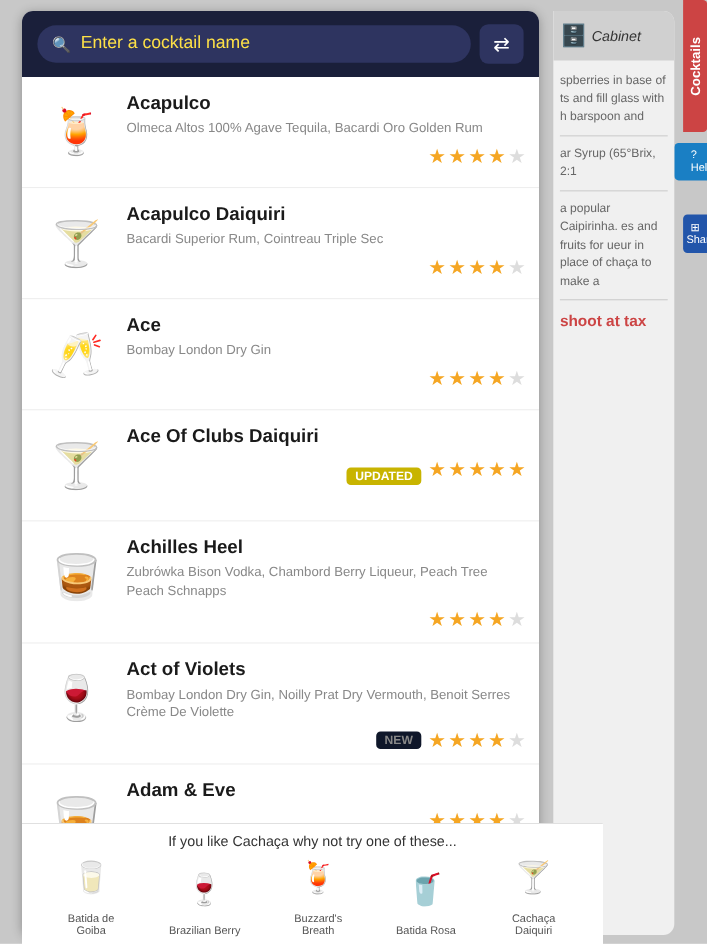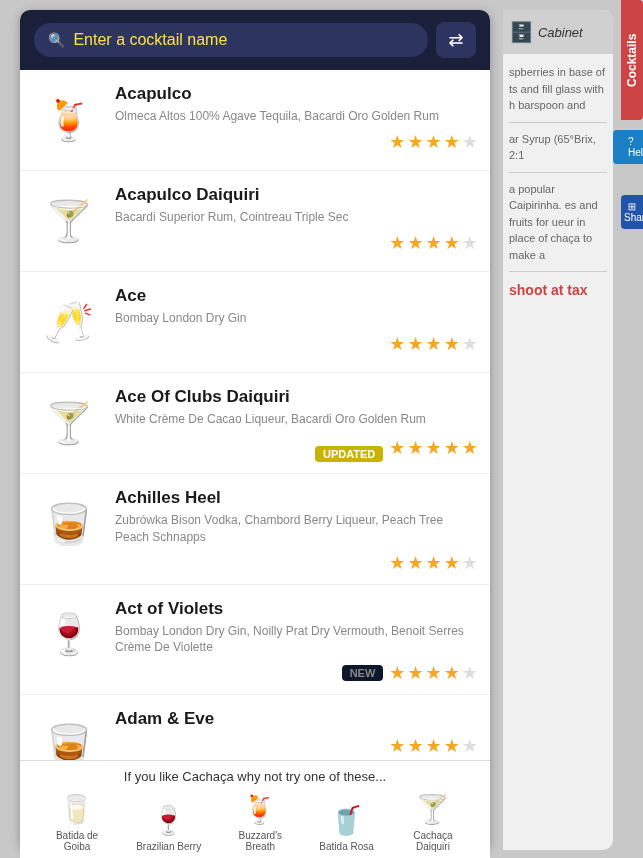--- a/index.html
+++ b/index.html
@@ -245,20 +245,21 @@
       font-size: 28px;
       height: 36px;
       display: flex;
       align-items: flex-end;
     }
     .reco-name {
       font-size: 10px;
       color: #555;
       text-align: center;
       max-width: 70px;
+      margin-top: 12px;
     }
   </style>
 </head>
 <body>
 
 <div class="app-container">
 
   <div class="search-bar">
     <div class="search-input-wrapper">
       <span class="search-icon-sym">🔍</span>
@@ -326,21 +327,20 @@
             </div>
       </div>
     </div>
   </div>
       <div class="cocktail-item">
     <div class="cocktail-image">
       <span class="glass-icon">🍸</span>
     </div>
     <div class="cocktail-info">
       <div class="cocktail-name">Ace Of Clubs Daiquiri</div>
-      <div class="cocktail-ingredients">White Crème De Cacao Liqueur, Bacardi Oro Golden Rum</div>
       <div class="cocktail-footer">
         <span class="badge badge-updated">UPDATED</span>
         <div class="stars">
               <span class="star">★</span>
               <span class="star">★</span>
               <span class="star">★</span>
               <span class="star">★</span>
               <span class="star">★</span>
             </div>
       </div>
@@ -443,21 +443,21 @@
     <p>spberries in base of ts and fill glass with h barspoon and</p>
     <hr style="border:none;border-top:1px solid #ccc;margin:8px 0;">
     <p>ar Syrup (65°Brix, 2:1</p>
     <hr style="border:none;border-top:1px solid #ccc;margin:8px 0;">
     <p>a popular Caipirinha. es and fruits for ueur in place of chaça to make a</p>
     <hr style="border:none;border-top:1px solid #ccc;margin:8px 0;">
     <p style="color:#c44;font-weight:700;font-size:14px;">shoot at tax</p>
   </div>
 </div>
 
-<div style="position:absolute; bottom:0; left:20px; width:470px; background:#fff; padding:8px 10px 6px; border-top:1px solid #ddd;">
+<div style="position:absolute; bottom:0; left:20px; width:528px; background:#fff; padding:8px 10px 6px; border-top:1px solid #ddd;">
   <div style="font-size:13px;color:#333;margin-bottom:6px;text-align:center;">If you like Cachaça why not try one of these...</div>
   <div style="display:flex;justify-content:space-around;align-items:flex-end;" id="reco-items-container">
   <div class="reco-item">
     <div class="reco-glass">🥛</div>
     <div class="reco-name">Batida de Goiba</div>
   </div>
       <div class="reco-item">
     <div class="reco-glass">🍷</div>
     <div class="reco-name">Brazilian Berry</div>
   </div>

